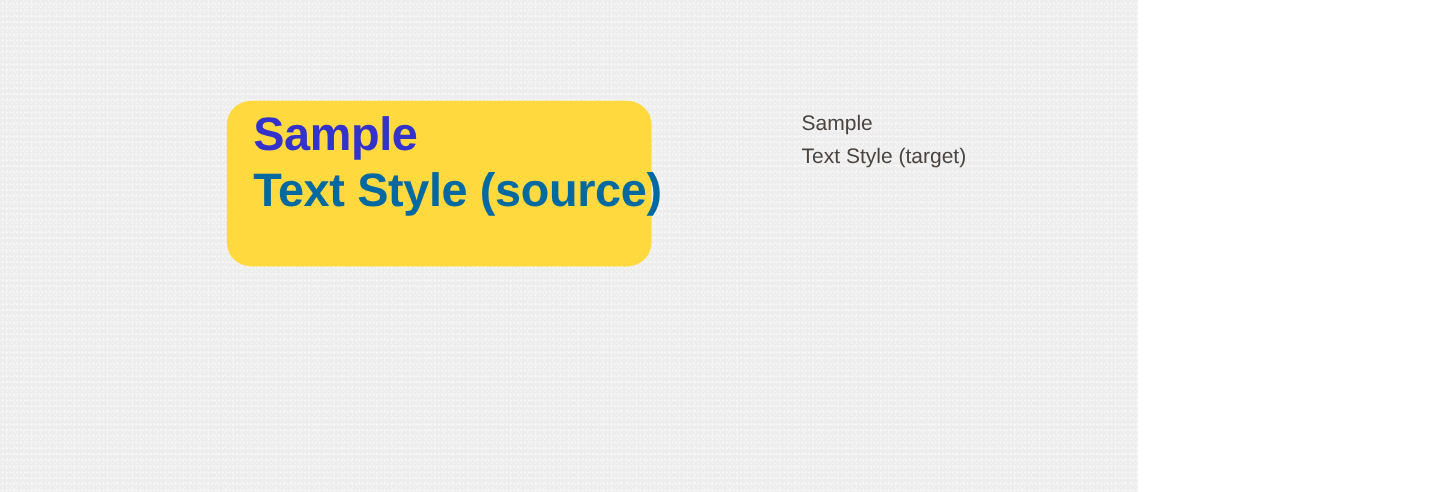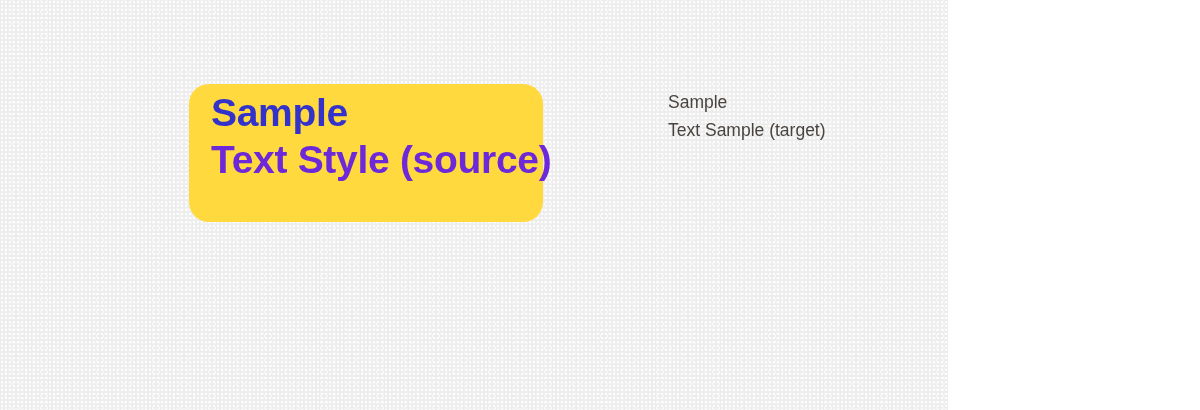--- a/index.html
+++ b/index.html
@@ -69,22 +69,22 @@
   }
 </style>
 </head>
 <body>
 
 <div id="canvas">
 
   <div id="source-card" style="background-color: rgb(255, 217, 61); border-radius: 20px;">
     <div id="source-text-block">
       <div class="source-line" style="color: rgb(51, 51, 204);">Sample</div>
-      <div class="source-line" style="color: #6d28d9; text-align: right;">Text Style (source)</div>
+      <div class="source-line" style="color: #0369a1; text-align: right;">Text Style (source)</div>
     </div>
   </div>
 
   <div id="target-block">
     <div class="target-line" style="color: rgb(74, 68, 64);">Sample</div>
-    <div class="target-line" style="color: rgb(74, 68, 64);">Text Sample (target)</div>
+    <div class="target-line" style="color: rgb(74, 68, 64);">Text Style (target)</div>
   </div>
 
 </div>
 
 </body></html>

